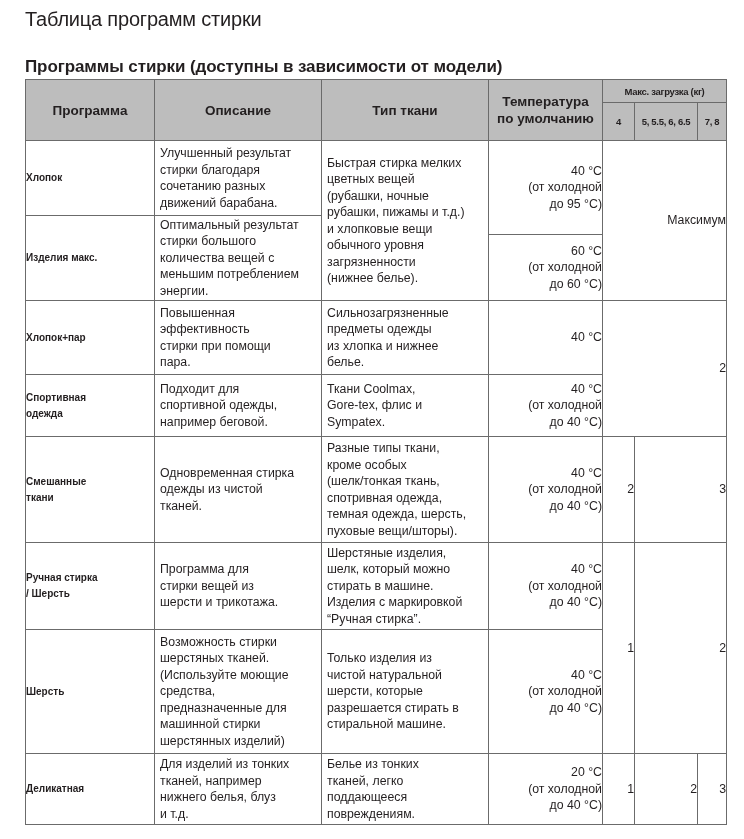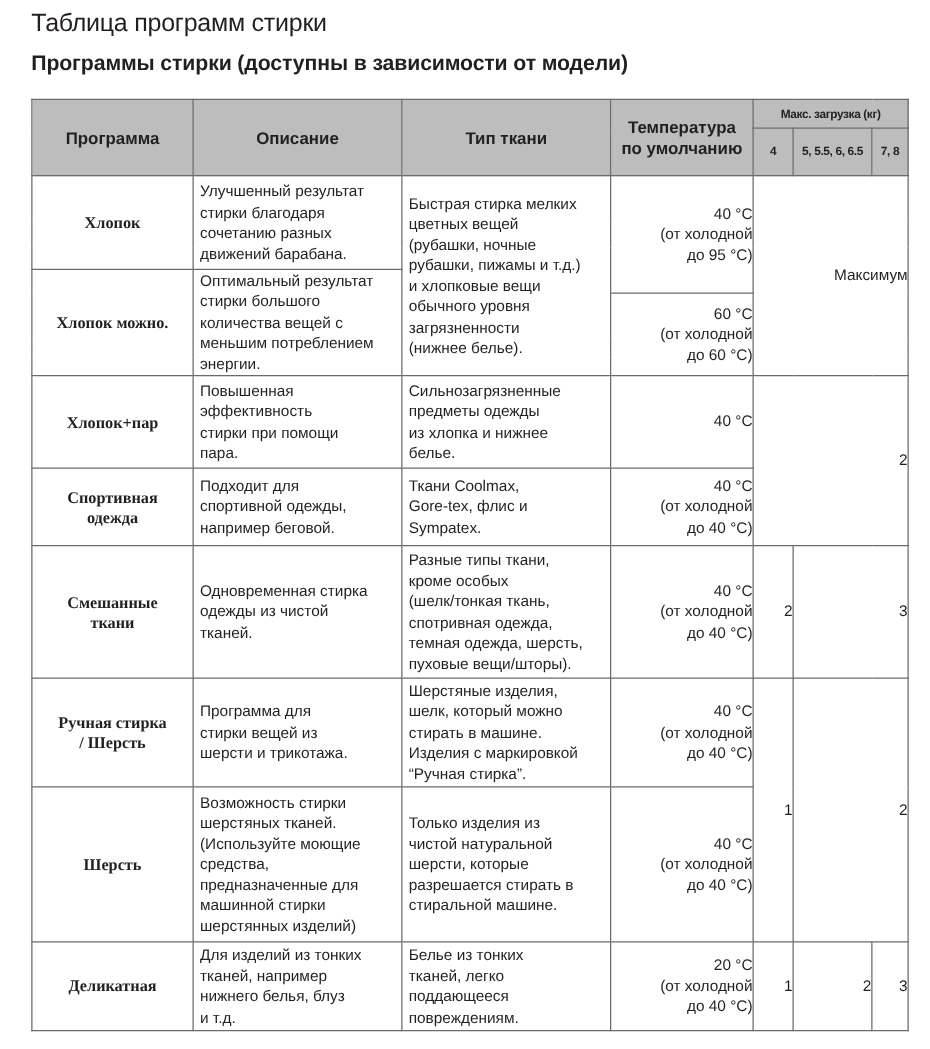--- a/index.html
+++ b/index.html
@@ -1,25 +1,25 @@
 <!DOCTYPE html>
 <html><head>
 <meta charset="utf-8">
 <style>
   html, body { margin: 0; padding: 0; background: #ffffff; }
   body { width: 744px; height: 839px; position: relative; overflow: hidden;
          font-family: "Liberation Sans", sans-serif; color: #231f20; }
   .h1 { position: absolute; left: 25px; top: 8px; font-size: 20px; font-weight: normal; letter-spacing: -0.2px; }
-  .h2 { position: absolute; left: 25px; top: 41px; font-size: 17px; font-weight: bold; letter-spacing: -0.1px; }
+  .h2 { position: absolute; left: 25px; top: 57px; font-size: 17px; font-weight: bold; letter-spacing: -0.1px; }
   table { position: absolute; left: 25px; top: 79px; border-collapse: collapse; table-layout: fixed;
           width: 701px; font-size: 12.3px; line-height: 16.5px; }
   td, th { border: 1.5px solid #6b6b6b; padding: 0; vertical-align: middle; }
   th { background: #bdbdbd; font-weight: bold; font-size: 13.5px; line-height: 17px; }
   th.small { font-size: 9.5px; font-weight: bold; letter-spacing: -0.3px; height: 22px; margin-top: 33px; }
-  td.prog { font-weight: bold; font-size: 13px; text-align: center; line-height: 16px; font-family: Liberation Serif, serif; }
+  td.prog { font-weight: bold; font-size: 10px; line-height: 16px; }
   td.desc, td.fab { text-align: left; padding-left: 5px; padding-right: 2px; }
   td.temp, td.load { text-align: right; }
   .lines span { display: block; white-space: nowrap; }
 </style>
 </head>
 <body>
 
 <div class="h1">Таблица программ стирки</div>
 <div class="h2">Программы стирки (доступны в зависимости от модели)</div>
 
@@ -75,21 +75,21 @@
           <span>(от холодной</span>
           <span>до 95 °C)</span>
         </td>
     <td rowspan="9" colspan="3" class="load">Максимум</td>
   </tr>
   <tr style="height:19px"></tr>
   <tr style="height:19px"></tr>
   <tr style="height:18px"></tr>
   <tr style="height:19px">
     <td rowspan="5" class="prog lines">
-          <span>Хлопок можно.</span>
+          <span>Изделия макс.</span>
         </td>
     <td rowspan="5" class="desc lines">
           <span>Оптимальный результат</span>
           <span>стирки большого</span>
           <span>количества вещей с</span>
           <span>меньшим потреблением</span>
           <span>энергии.</span>
         </td>
   </tr>
   <tr style="height:17px">

